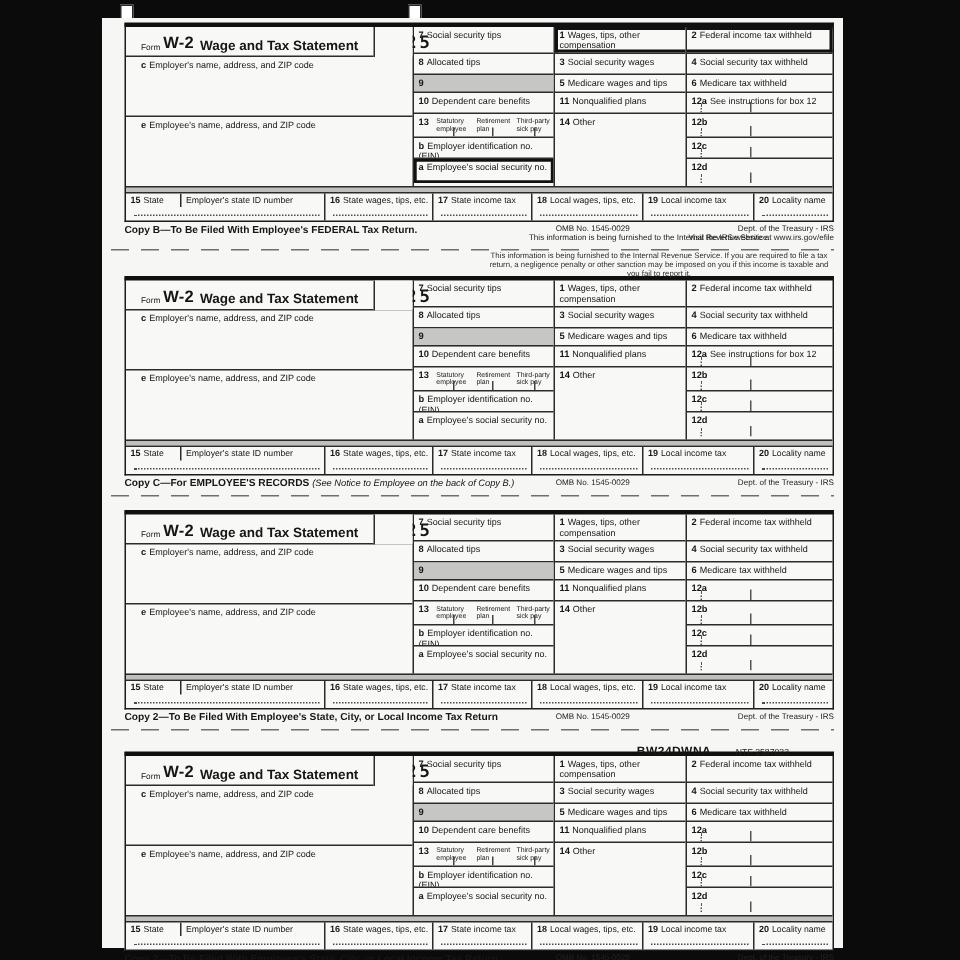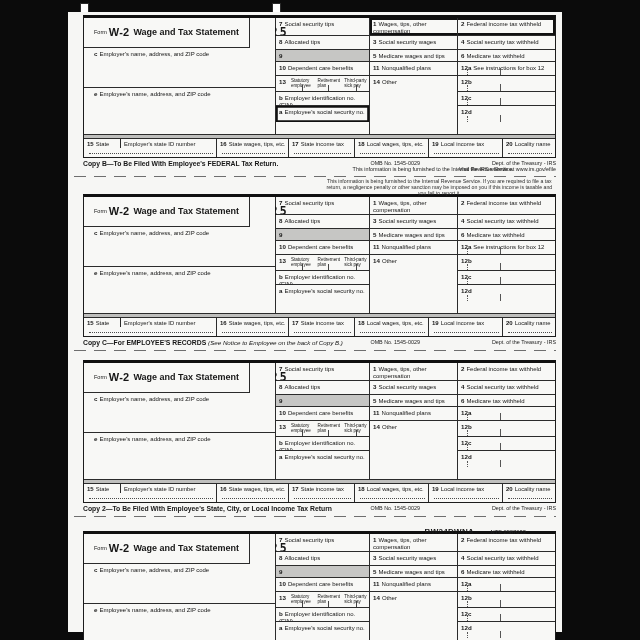--- a/index.html
+++ b/index.html
@@ -30,21 +30,21 @@
 
   .cell { position:relative; padding:2px 1px 0 3px; font-size:6px; line-height:7px; border-bottom:1px solid #2b2b2b; overflow:hidden; }
   .cell b { font-size:6.2px; margin-right:2px; }
   .cell:last-child { border-bottom:none; }
   .h18{height:18px;} .h14{height:14px;} .h12{height:12px;} .h16{height:16px;}
   .h40{height:40px;} .h46{height:46px;}
   .shaded { background:#c6c6c4; }
   .nameaddr { padding-left:10px; }
 
   
-  .hrow { height:30px; border-bottom:1px solid #2b2b2b; position:relative; display:flex; align-items:center; padding:0 0 2px 10px; white-space:nowrap; }
+  .hrow { height:20px; border-bottom:1px solid #2b2b2b; position:relative; display:flex; align-items:flex-end; padding:0 0 2px 10px; white-space:nowrap; }
   .form-word { font-size:5.5px; margin-right:2px; }
   .form-num { font-weight:bold; font-size:11px; letter-spacing:.2px; margin-right:4px; }
   .form-title { font-weight:bold; font-size:9px; }
   .year { font-family:"DejaVu Sans Mono", monospace; font-weight:bold; font-size:11.5px; letter-spacing:2px; margin-left:14px; }
   .ctrlbox { position:absolute; right:0; top:0; bottom:-1px; width:26px; border-left:1px solid #2b2b2b; background:#f8f8f6; }
 
   
   .b13 { display:flex; gap:3px; }
   .b13 .chk { font-size:4.6px; line-height:5px; width:25px; display:inline-block; }
   .tick { position:absolute; bottom:0; width:1px; height:6px; background:#444; }

